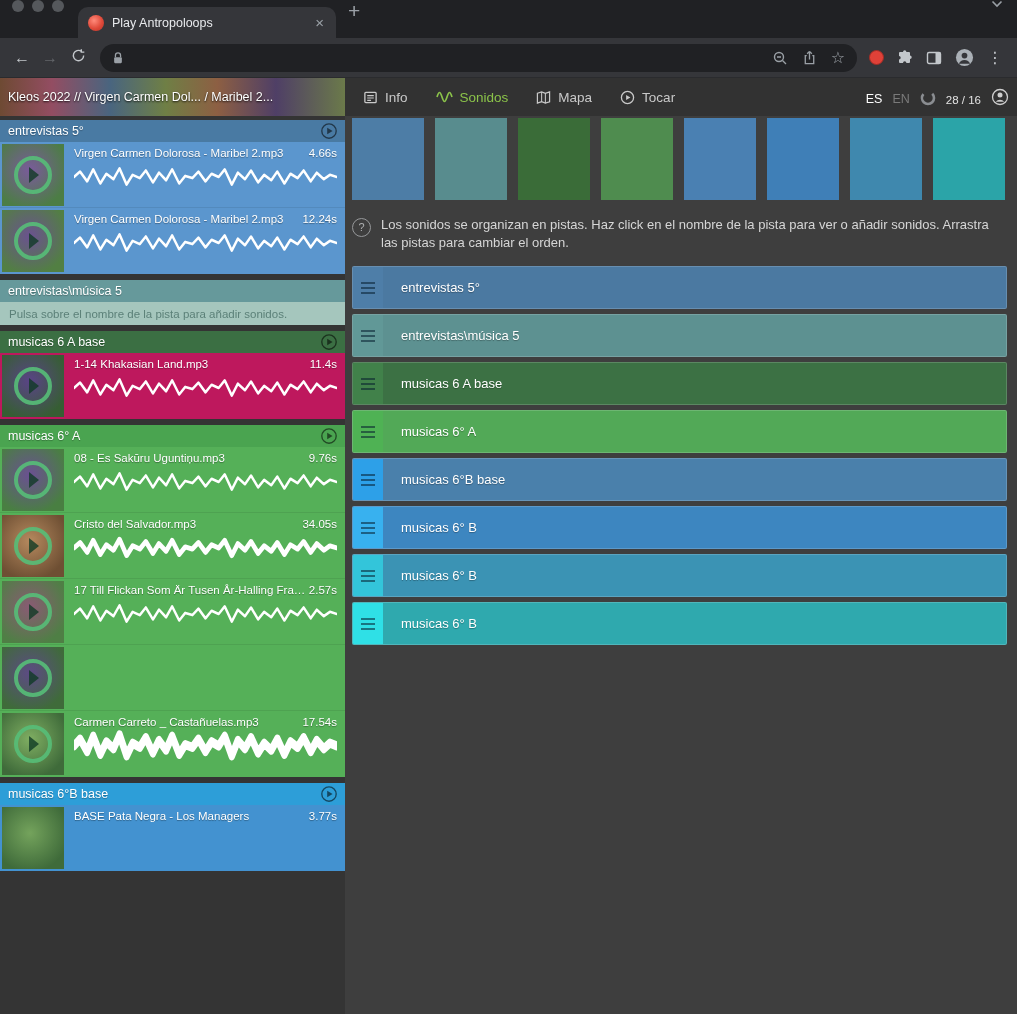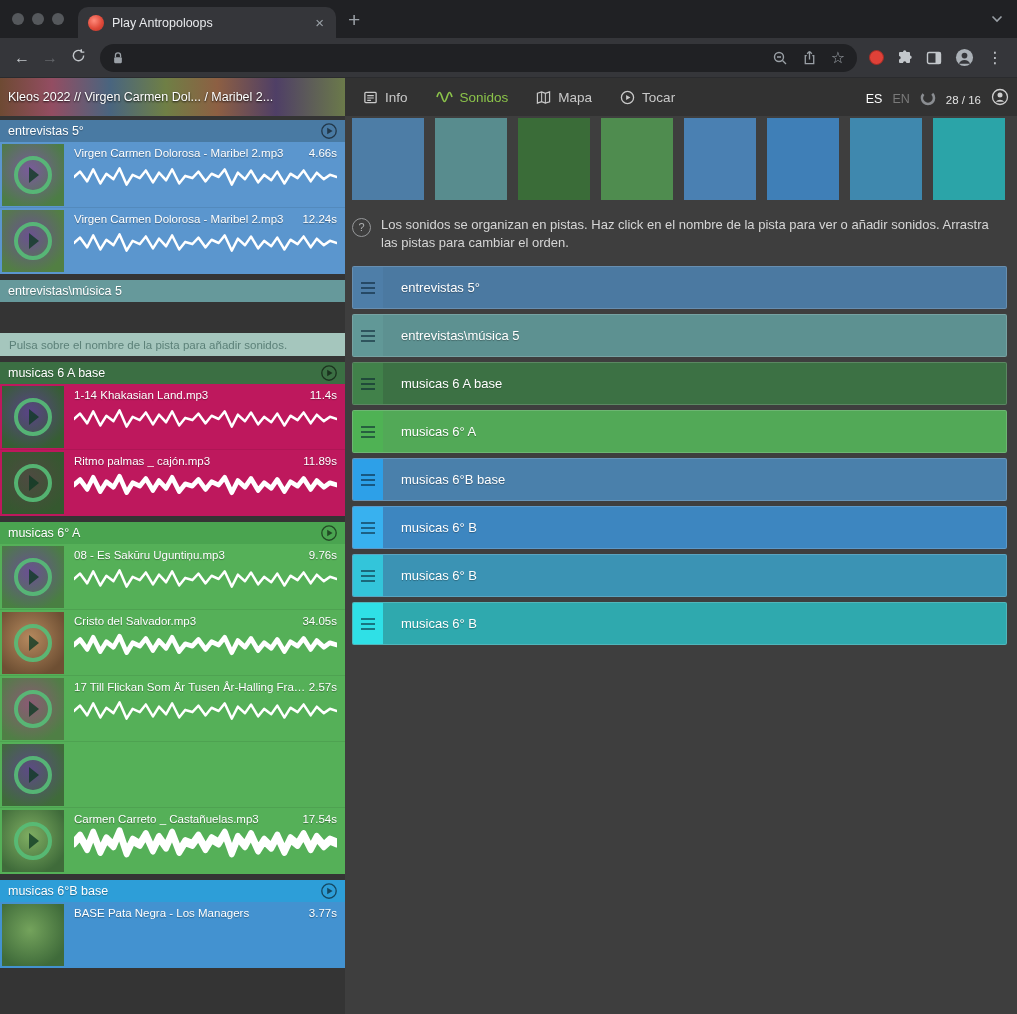--- a/index.html
+++ b/index.html
@@ -1,21 +1,21 @@
 <!DOCTYPE html>
 <html><head>
 <meta charset="utf-8">
 <style>
   html,body{margin:0;padding:0;}
   body{width:1017px;height:1014px;overflow:hidden;background:#3e3e3e;
        font-family:"Liberation Sans","DejaVu Sans",sans-serif;-webkit-font-smoothing:antialiased;}
   .hiddendefs{position:absolute;width:0;height:0;overflow:hidden;}
 
   
-  .tabstrip{height:38px;background:#202124;display:flex;align-items:center;}
+  .tabstrip{height:38px;background:#202124;display:flex;align-items:flex-start;}
   .traffic{display:flex;gap:8px;padding:0 14px 0 12px;}
   .tdot{width:12px;height:12px;border-radius:50%;background:#55585c;}
   .tab{height:31px;width:238px;background:#35363a;border-radius:10px 10px 0 0;display:flex;
        align-items:center;padding:0 10px;align-self:flex-end;gap:8px;}
   .favicon{width:16px;height:16px;border-radius:50%;
        background:radial-gradient(circle at 38% 35%,#ff8a7a 0%,#e04a3a 55%,#b33227 100%);flex-shrink:0;}
   .tab-title{font-size:12.5px;color:#e8eaed;flex:1;white-space:nowrap;overflow:hidden;}
   .tab-close{color:#9aa0a6;font-size:15px;line-height:1;padding:2px;}
   .newtab{color:#9aa0a6;font-size:21px;margin-left:12px;line-height:1;}
   .tab-chevron{margin-left:auto;margin-right:14px;display:flex;}
@@ -70,21 +70,21 @@
       border-left:10px solid rgba(14,58,36,.78);border-top:8px solid transparent;border-bottom:8px solid transparent;}
   .clip-body{flex:1;min-width:0;padding:5px 8px 0 8px;}
   .clip-top{display:flex;justify-content:space-between;align-items:baseline;
       font-size:11.5px;color:#fff;text-shadow:0 1px 1px rgba(0,0,0,.35);}
   .clip-name{white-space:nowrap;overflow:hidden;text-overflow:ellipsis;margin-right:0;}
   .clip-dur{flex-shrink:0;}
   .wavesvg{width:100%;height:26px;margin-top:5px;stroke:#fff;fill:none;
       stroke-linejoin:round;stroke-linecap:round;stroke-width:2.4;display:block;}
   .wave-med{stroke-width:4.5;}
   .wave-big{stroke-width:6.5;transform:scaleY(1.3);}
-  .note-row{height:23px;display:flex;align-items:center;padding:0 9px;font-size:11.5px;margin-top:31px;}
+  .note-row{height:23px;display:flex;align-items:center;padding:0 9px;font-size:11.5px;}
 
   
   .swatches{display:flex;gap:11px;}
   .swatch{width:72px;height:82px;flex-shrink:0;}
   .help{display:flex;gap:10px;margin-top:16px;color:#d6d6d6;font-size:13px;line-height:1.4;
       padding-right:4px;}
   .qicon{width:17px;height:17px;border-radius:50%;border:1.5px solid #96989a;color:#aeb0b2;
       font-size:11px;display:flex;align-items:center;justify-content:center;flex-shrink:0;margin-top:2px;}
   .rows{margin-top:14px;display:flex;flex-direction:column;gap:5px;}
   .trow{height:43px;display:flex;align-items:center;border-radius:2px;overflow:hidden;
@@ -304,34 +304,20 @@
           <div class="clip-body">
             <div class="clip-top">
                 <span class="clip-name">1-14 Khakasian Land.mp3</span>
                 <span class="clip-dur">11.4s</span>
               </div>
             <svg class="wavesvg wave-thin" viewBox="0 0 260 24" preserveAspectRatio="none">
                 <use href="#wavepath"></use>
               </svg>
           </div>
         </div>
-        <div class="clip">
-          <div class="thumb" style="background: radial-gradient(circle at 45% 42%, rgb(78, 74, 65) 0%, rgb(53, 88, 47) 78%);">
-              <span class="ring"></span>
-            </div>
-          <div class="clip-body">
-            <div class="clip-top">
-                <span class="clip-name">Ritmo palmas _ cajón.mp3</span>
-                <span class="clip-dur">11.89s</span>
-              </div>
-            <svg class="wavesvg wave-med" viewBox="0 0 260 24" preserveAspectRatio="none">
-                <use href="#wavepath"></use>
-              </svg>
-          </div>
-        </div>
       </div>
     </section>
 
     <section class="track-sec">
       <header class="trk-head" style="background-color: rgb(74, 164, 80);">
         <span class="trk-name">musicas 6° A</span>
         <span class="trk-play">
           <svg viewBox="0 0 20 20" width="18" height="18">
               <circle cx="10" cy="10" r="8" fill="none" stroke="rgba(0,0,0,.55)" stroke-width="1.5"></circle>
               <path d="M8 6.5v7l6-3.5z" fill="rgba(0,0,0,.55)"></path>

